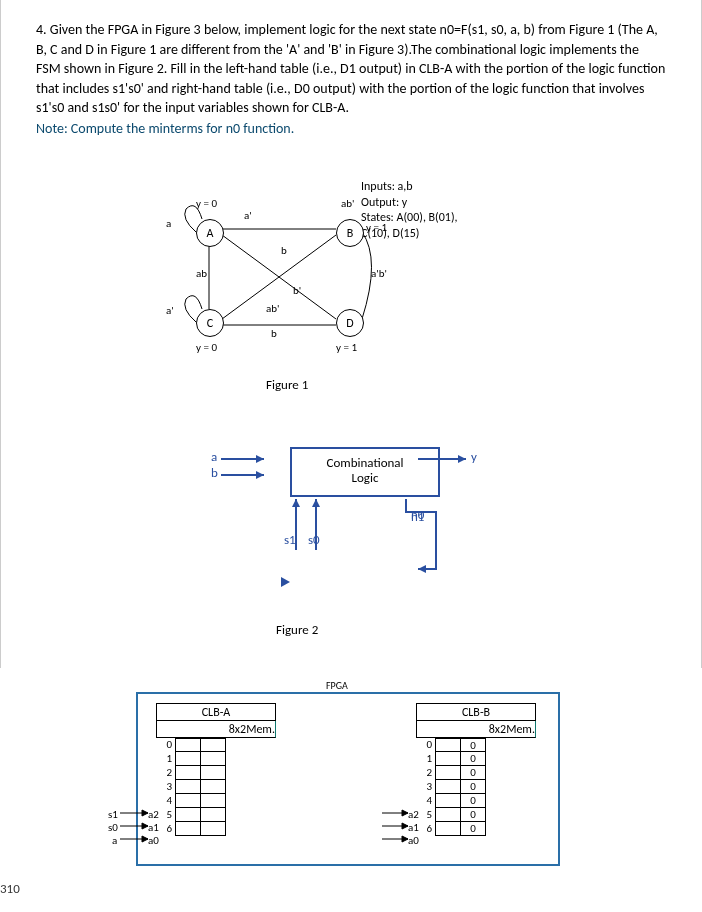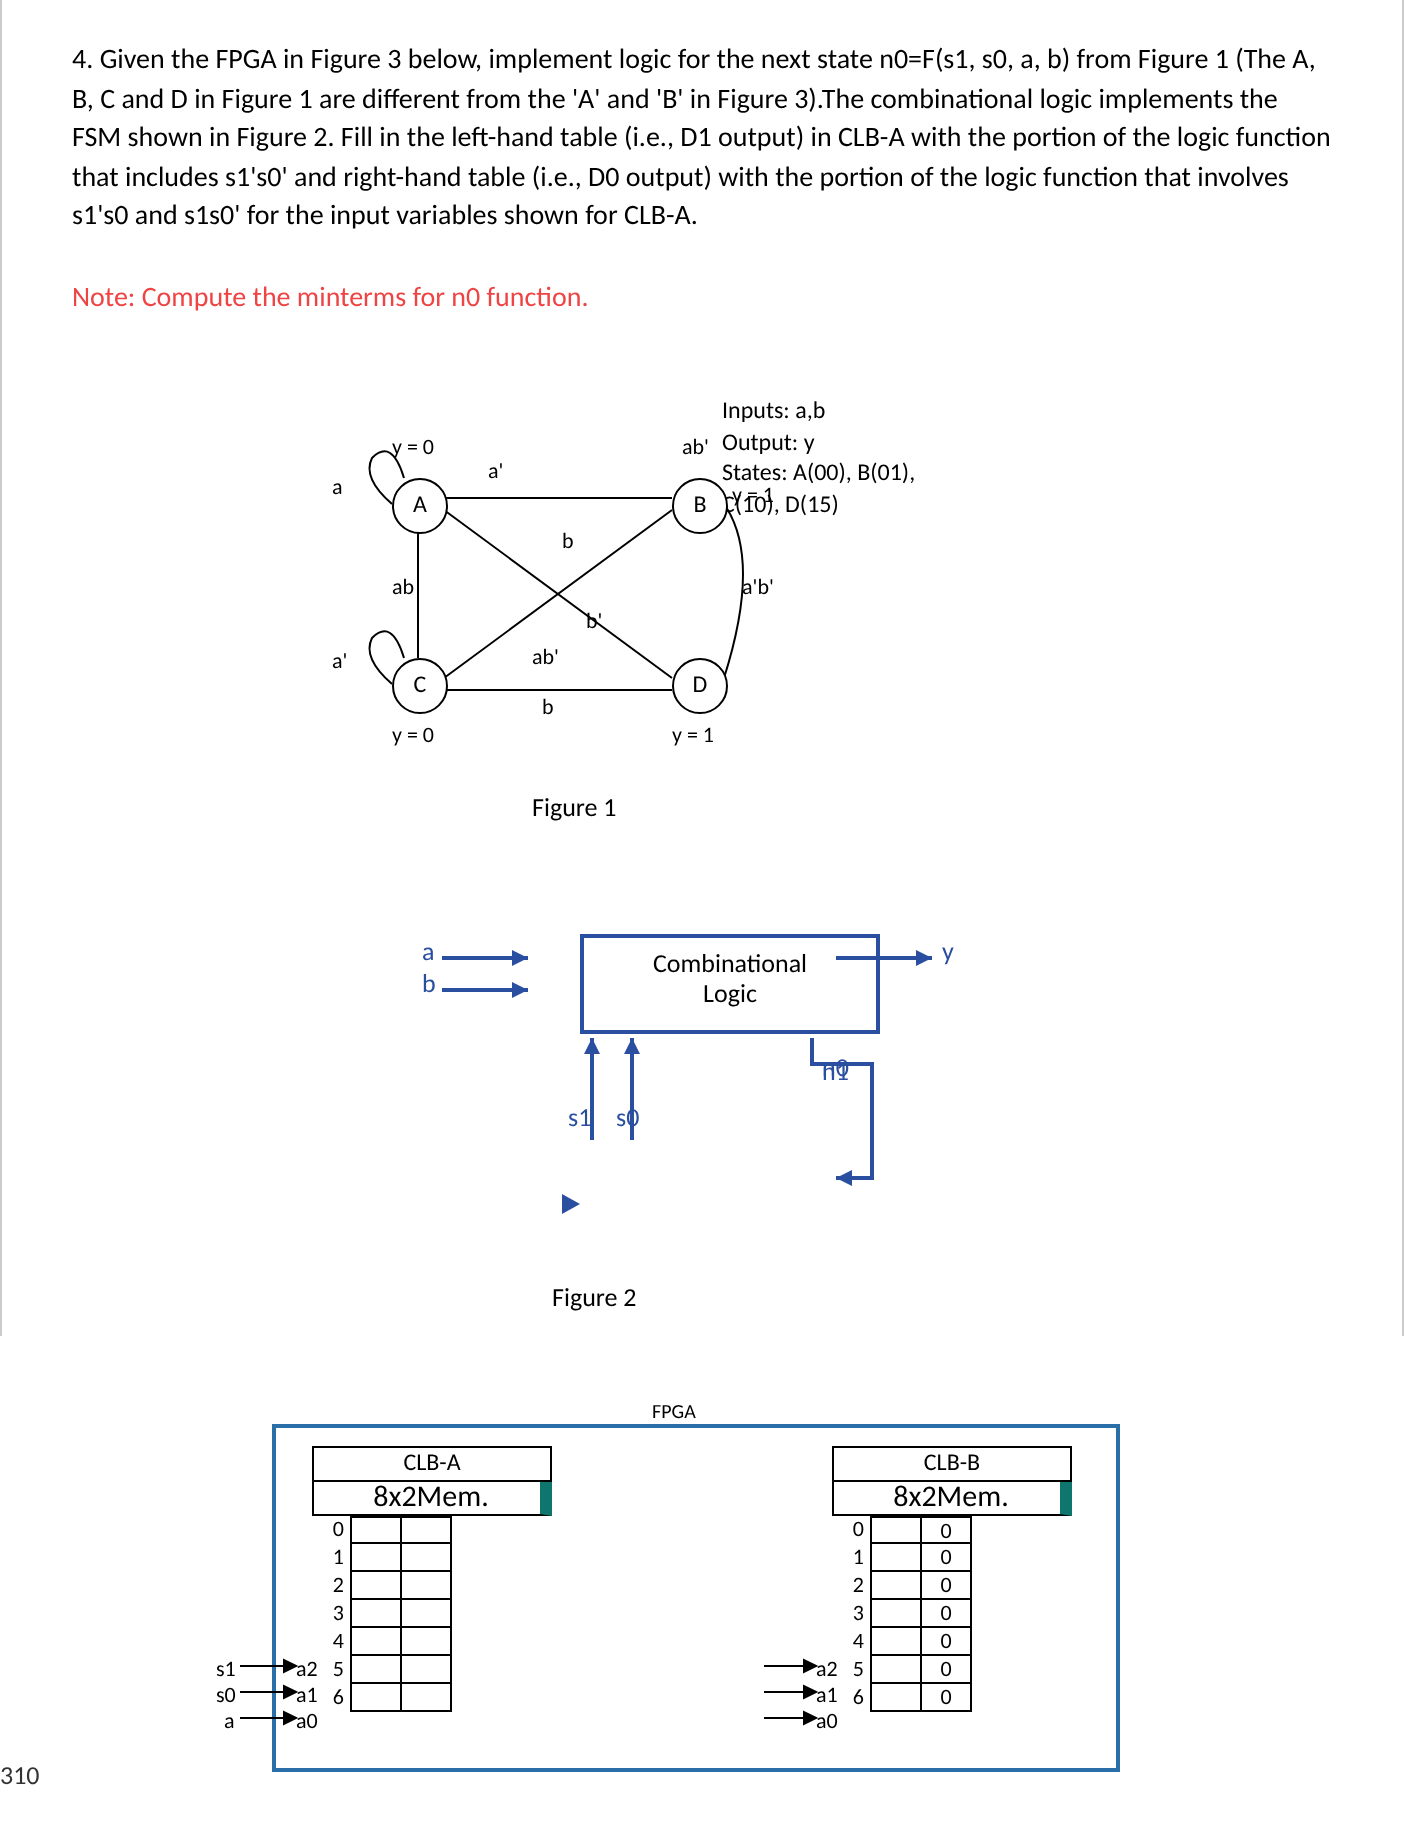--- a/index.html
+++ b/index.html
@@ -20,22 +20,22 @@
     height: 668px;
     box-sizing: border-box;
   }
   .question-text {
     line-height: 1.4;
   }
   .question-text .num {
     display: inline;
   }
   .note {
-    color: #ef4444;
-    margin-top: 22px;
+    color: #0c4a6e;
+    margin-top: 2px;
   }
   .fig-area {
     position: relative;
     margin-top: 40px;
     height: 700px;
   }
   .fig-caption {
     text-align: center;
     font-size: 13px;
   }
@@ -133,25 +133,25 @@
   .clbB { left:320px; }
   .clb-title {
     border:1px solid #000;
     text-align:center;
     font-size:12px;
     height:16px;
     line-height:16px;
   }
   .mem-title {
     border-left:1px solid #000;
-    border-right:6px solid #0f766e;
+    border-right:1px solid #0f766e;
     border-bottom:1px solid #000;
-    text-align:center;
+    text-align:right;
     padding-left:4px;
-    font-size:15px;
+    font-size:12px;
     height:16px;
     line-height:16px;
   }
   .mem-row {
     height:14px;
     display:flex;
     font-size:11px;
   }
   .mem-idx {
     width:16px;

